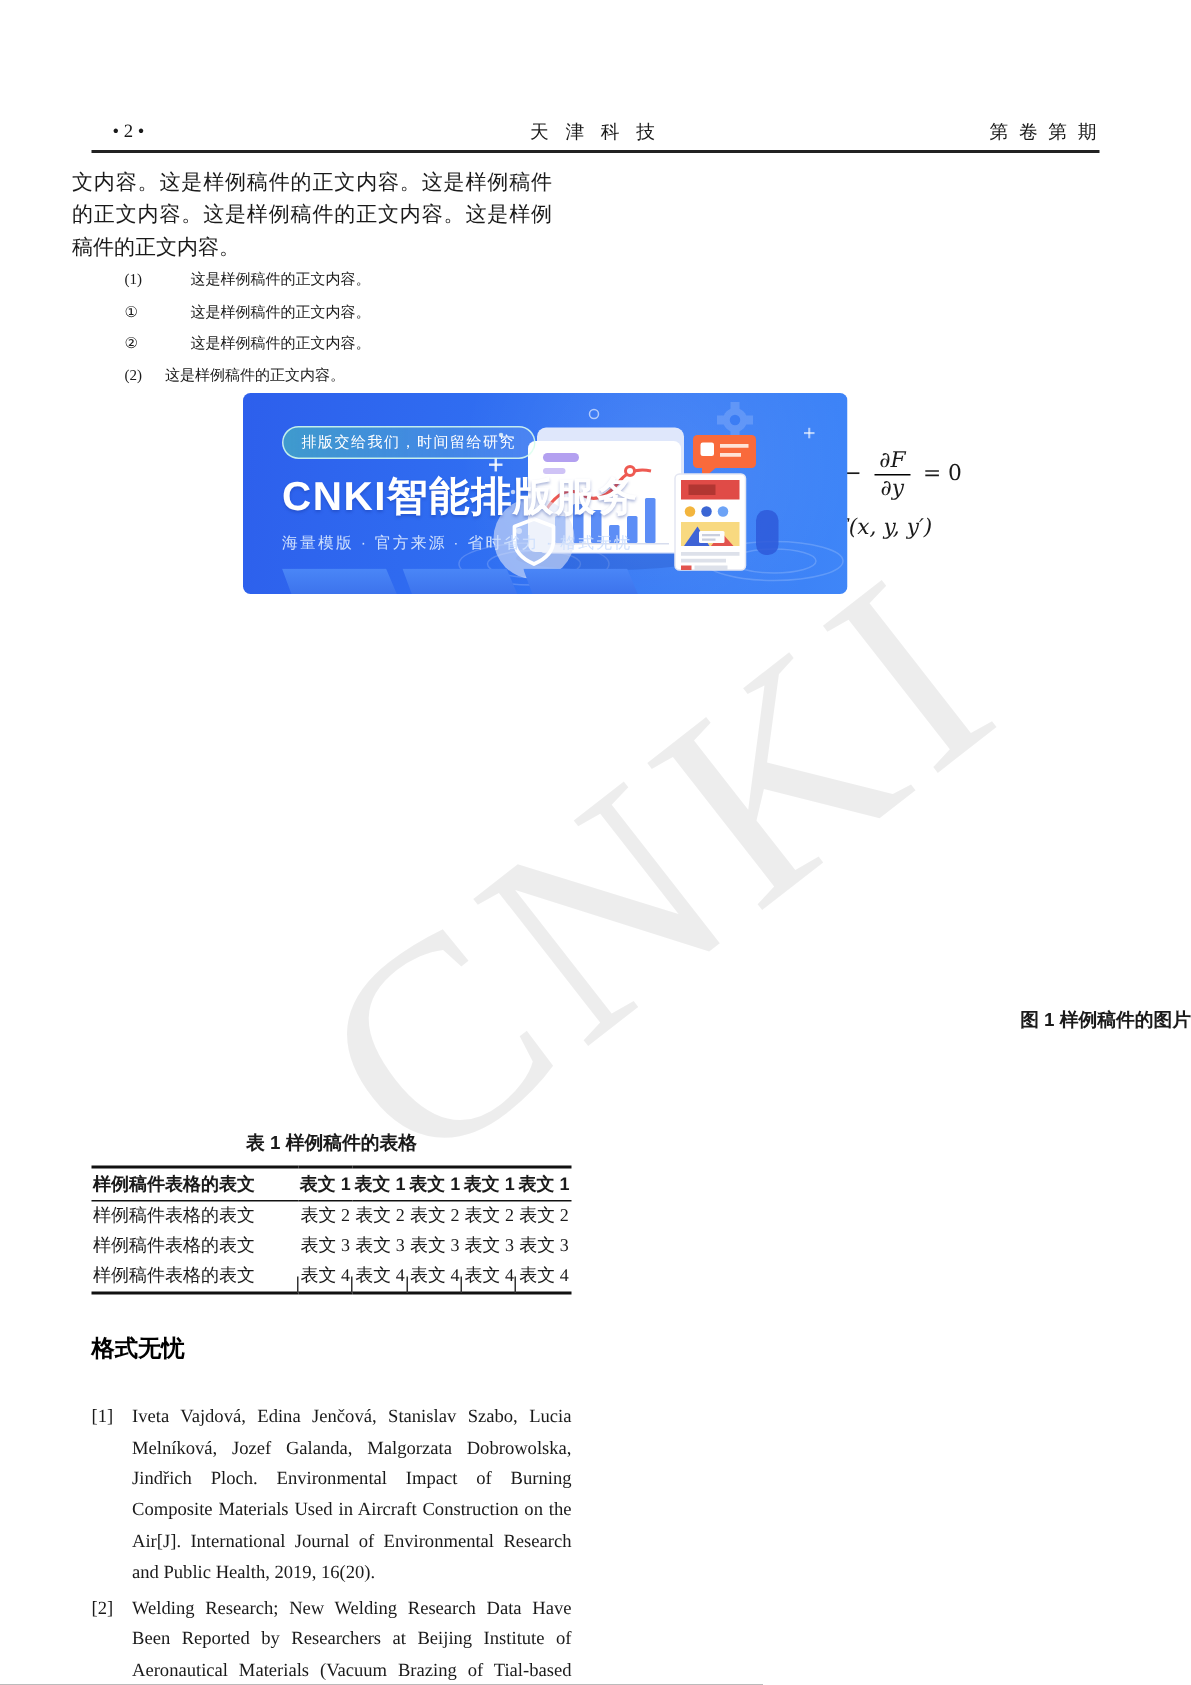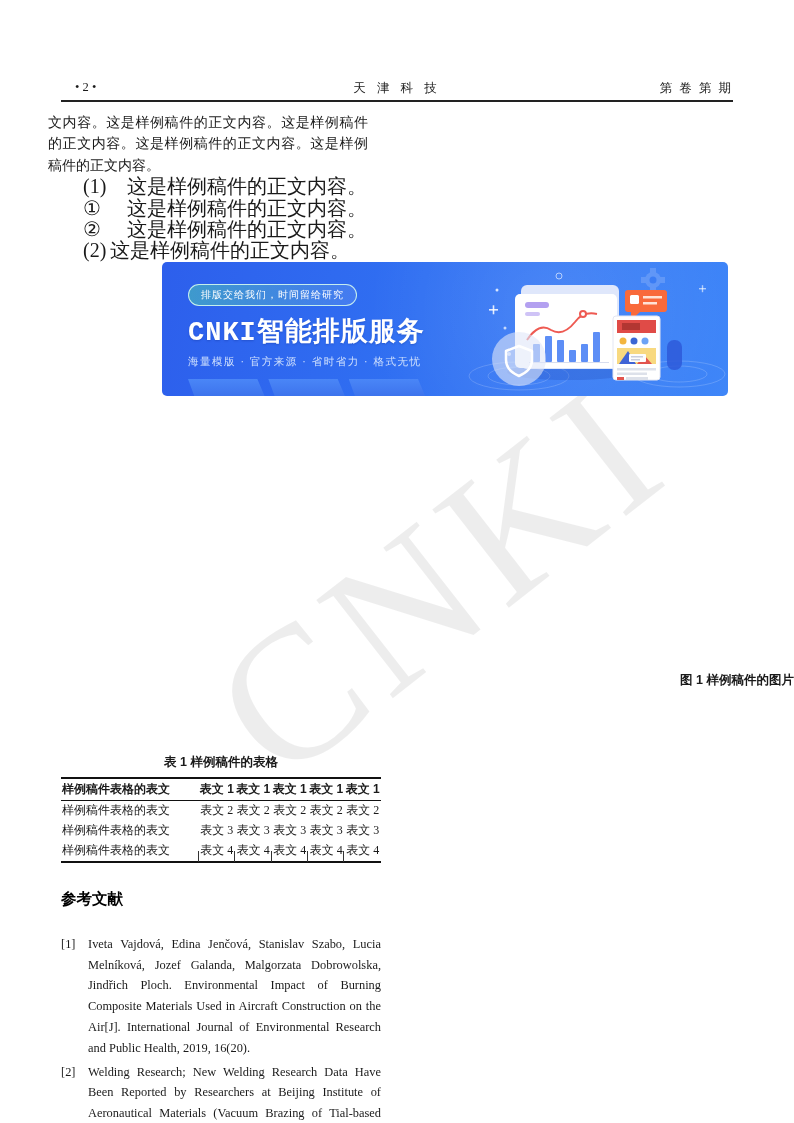--- a/index.html
+++ b/index.html
@@ -25,57 +25,57 @@
   .header .pagenum { position:absolute; left:14px; top:0; }
   .header .journal { position:absolute; left:0; right:0; top:0; text-align:center; letter-spacing:4px; }
   .header .issue   { position:absolute; right:0; top:0; letter-spacing:2px; }
   
   .col { position:absolute; width:320px; }
   .col-tl { left:48px;  top:112px; }
   .col-tr { left:413px; top:112px; }
   .col-bl { left:61px;  top:434px; }
   
   .body-par { font-size:14px; line-height:21.4px; text-align:justify; }
-  .li { font-size:20px; line-height:21.4px; padding-left:35px; white-space:nowrap; }
+  .li { font-size:10px; line-height:21.4px; padding-left:35px; white-space:nowrap; }
   .li .marker { display:inline-block; width:44px; }
   .li .marker.narrow { width:27px; }
   
   .hd {
     font-family:"Liberation Sans","DejaVu Sans",sans-serif; font-weight:bold;
     font-size:15.5px; color:#000;
   }
   .hd .h-num { display:inline-block; min-width:24px; }
   
   .formula-block { margin-top:16px; text-align:center;
     font-family:"DejaVu Serif",serif; font-size:14.5px; }
   .math-line { margin-bottom:10px; font-style:italic; }
   .frac { display:inline-block; vertical-align:middle; text-align:center; }
   .frac .num { display:block; padding:0 3px 1px; border-bottom:1px solid #000; }
   .frac .den { display:block; padding:1px 3px 0; }
   .op { font-style:normal; padding:0 4px; }
   .sec-gap { margin-top:18px; }
   
   .banner {
-    position:absolute; left:162px; top:262px; width:566px; height:134px;
+    position:absolute; left:162px; top:262px; width:403px; height:134px;
     border-radius:5px; overflow:hidden; z-index:1;
     background:
       radial-gradient(circle at 68% 35%, rgba(255,255,255,0.10), rgba(255,255,255,0) 45%),
       linear-gradient(100deg,#2d5fec 0%,#3070f2 45%,#3f86f8 100%);
   }
   .banner-art { position:absolute; right:0; top:0; }
   .banner-left { position:absolute; left:26px; top:22px; z-index:2; }
   .banner-badge {
     display:inline-block; font-family:"Liberation Sans",sans-serif;
     font-size:10px; color:#ffffff; padding:3px 12px; border-radius:999px;
     border:1px solid rgba(220,255,238,0.85);
     background:linear-gradient(90deg, rgba(84,223,166,0.45), rgba(255,255,255,0.10));
     letter-spacing:1px;
   }
   .banner-title {
-    margin-top:7px; font-family:Liberation Mono, monospace;
+    margin-top:7px; font-family:Liberation Sans, sans-serif;
     font-weight:bold; font-size:27px; color:#ffffff; letter-spacing:1px;
     text-shadow:0 1px 2px rgba(20,50,150,0.35);
   }
   .banner-sub {
     margin-top:6px; font-family:"Liberation Sans",sans-serif;
     font-size:10.5px; color:#cfe0fd; letter-spacing:1.5px;
   }
   .banner-steps { margin-top:10px; display:flex; gap:3px; }
   .step {
     font-family:"Liberation Sans",sans-serif; font-size:10px; color:#eaf1ff;
@@ -307,21 +307,21 @@
           <td>样例稿件表格的表文</td>
           <td>表文 4</td>
           <td>表文 4</td>
           <td>表文 4</td>
           <td>表文 4</td>
           <td>表文 4</td>
         </tr>
       </tbody>
     </table>
 
-    <div class="hd refs-title">参考文献</div>
+    <div class="hd refs-title">格式无忧</div>
 
     <div class="ref">
       <span class="ref-label">[1]</span>
       <span>Iveta Vajdová, Edina Jenčová, Stanislav Szabo, Lucia Melníková, Jozef Galanda, Malgorzata Dobrowolska, Jindřich Ploch. Environmental Impact of Burning Composite Materials Used in Aircraft Construction on the Air[J]. International Journal of Environmental Research and Public Health, 2019, 16(20).</span>
     </div>
     <div class="ref">
       <span class="ref-label">[2]</span>
       <span>Welding Research; New Welding Research Data Have Been Reported by Researchers at Beijing Institute of Aeronautical Materials (Vacuum Brazing of Tial-based Alloy Using Ti-zr-fe Filler Metal)[J]. Journal of Technology, 2019.</span>
     </div>
 

